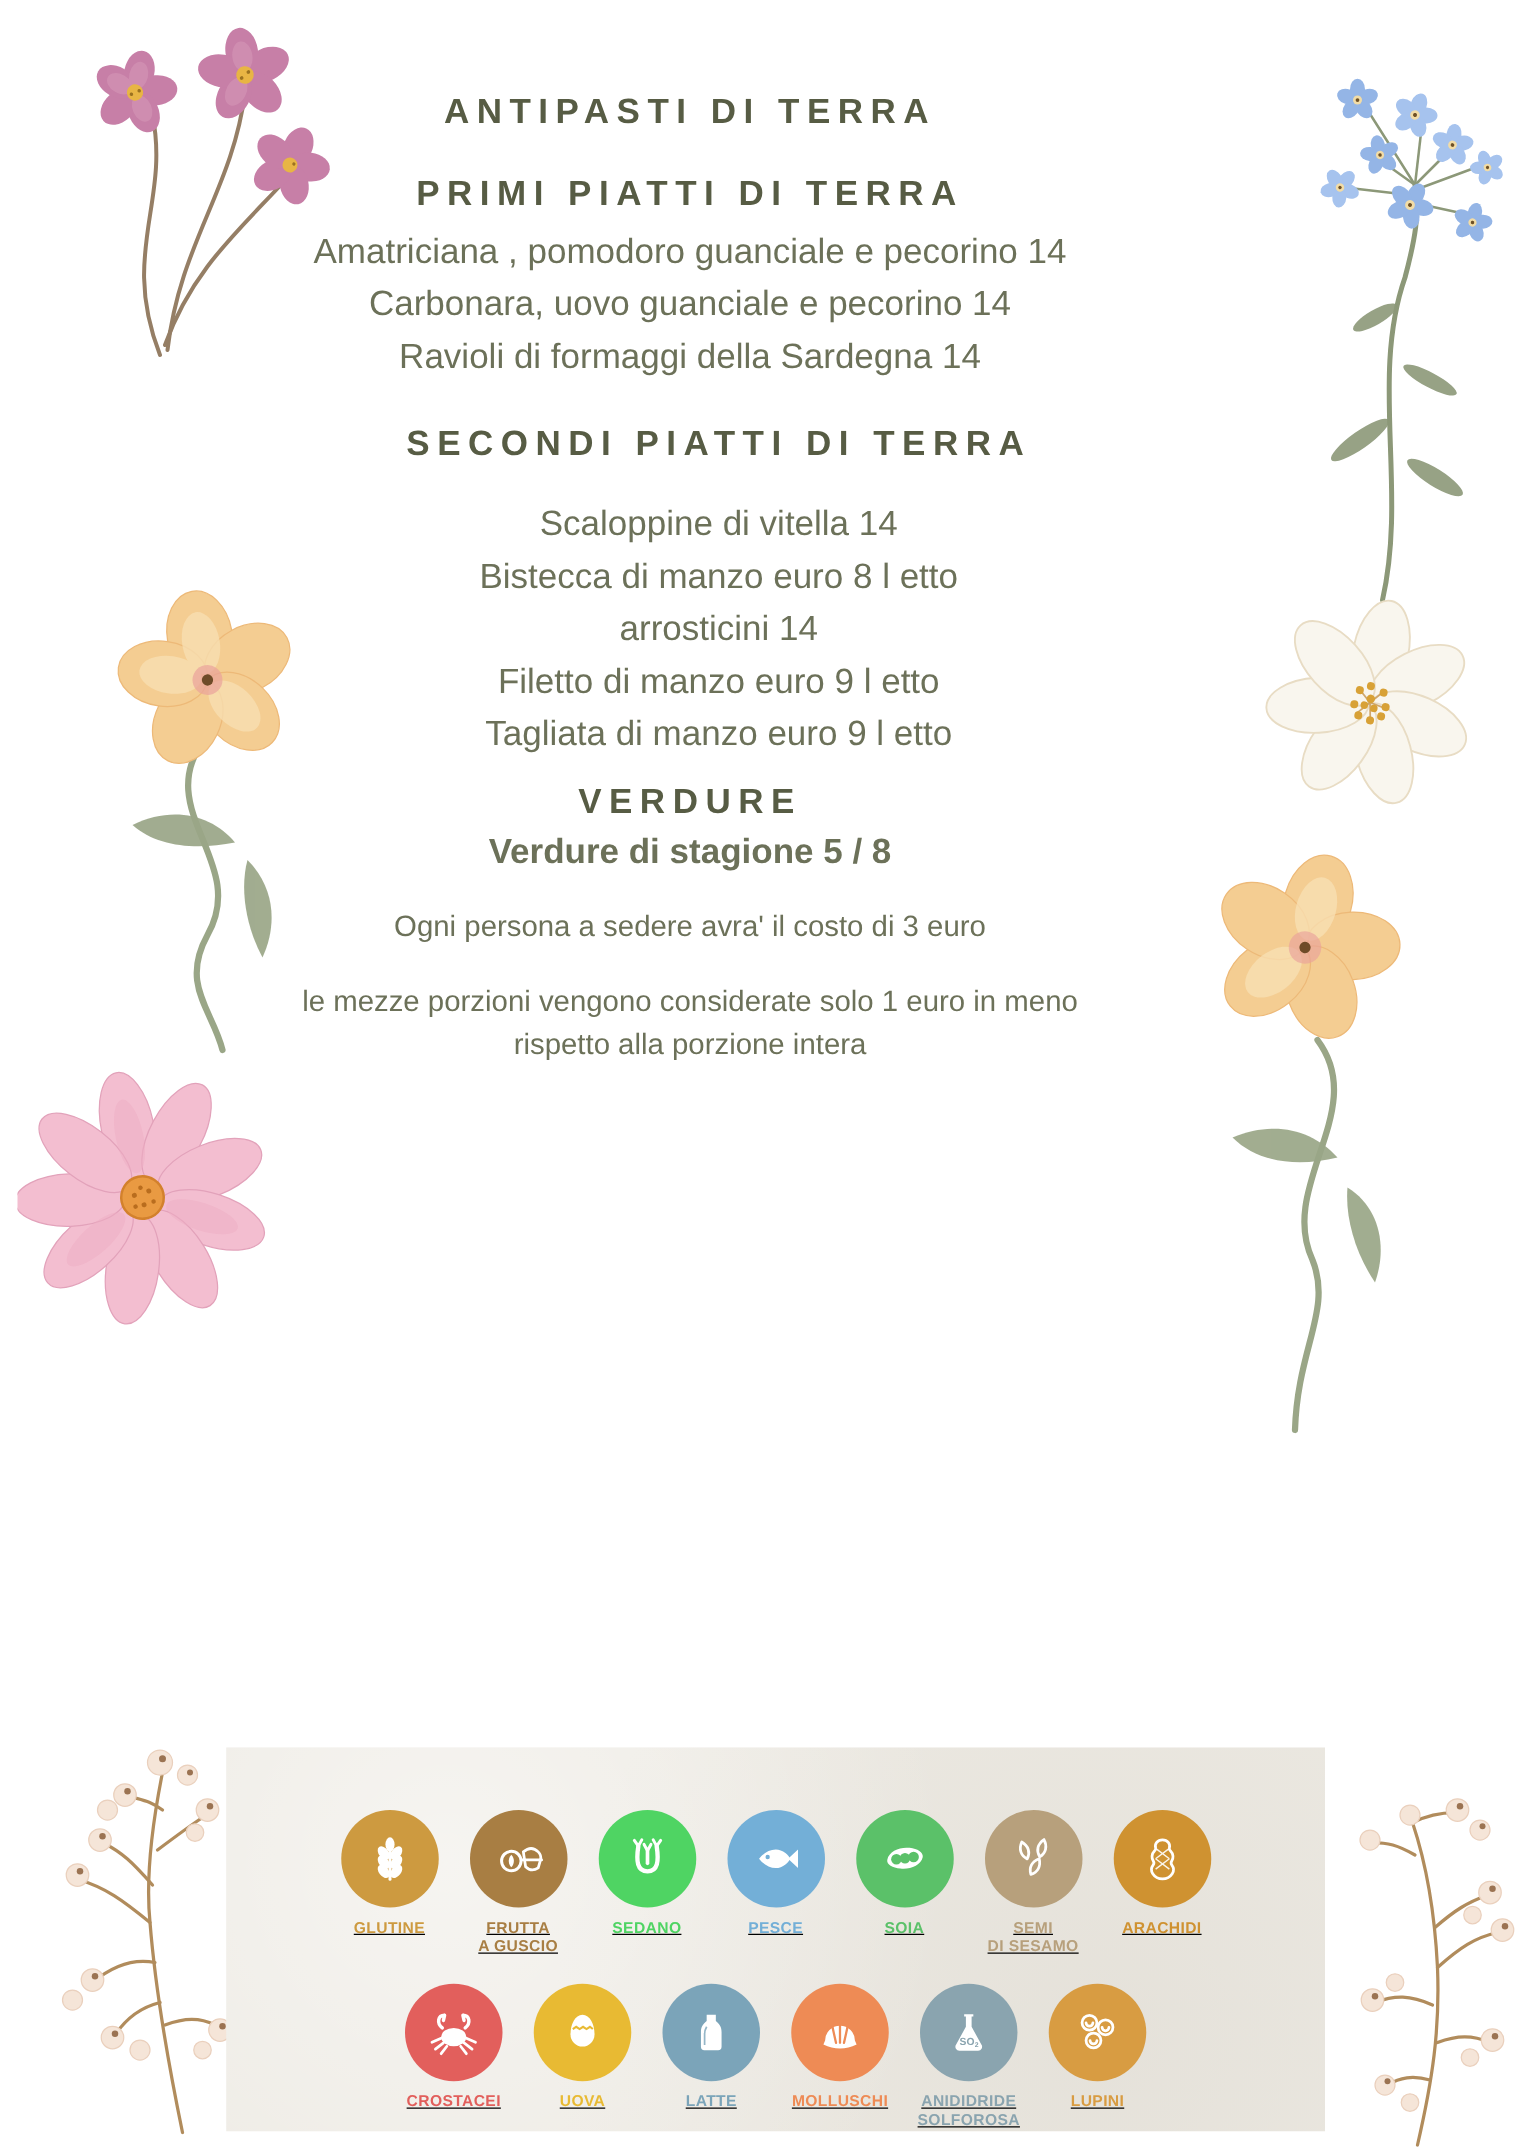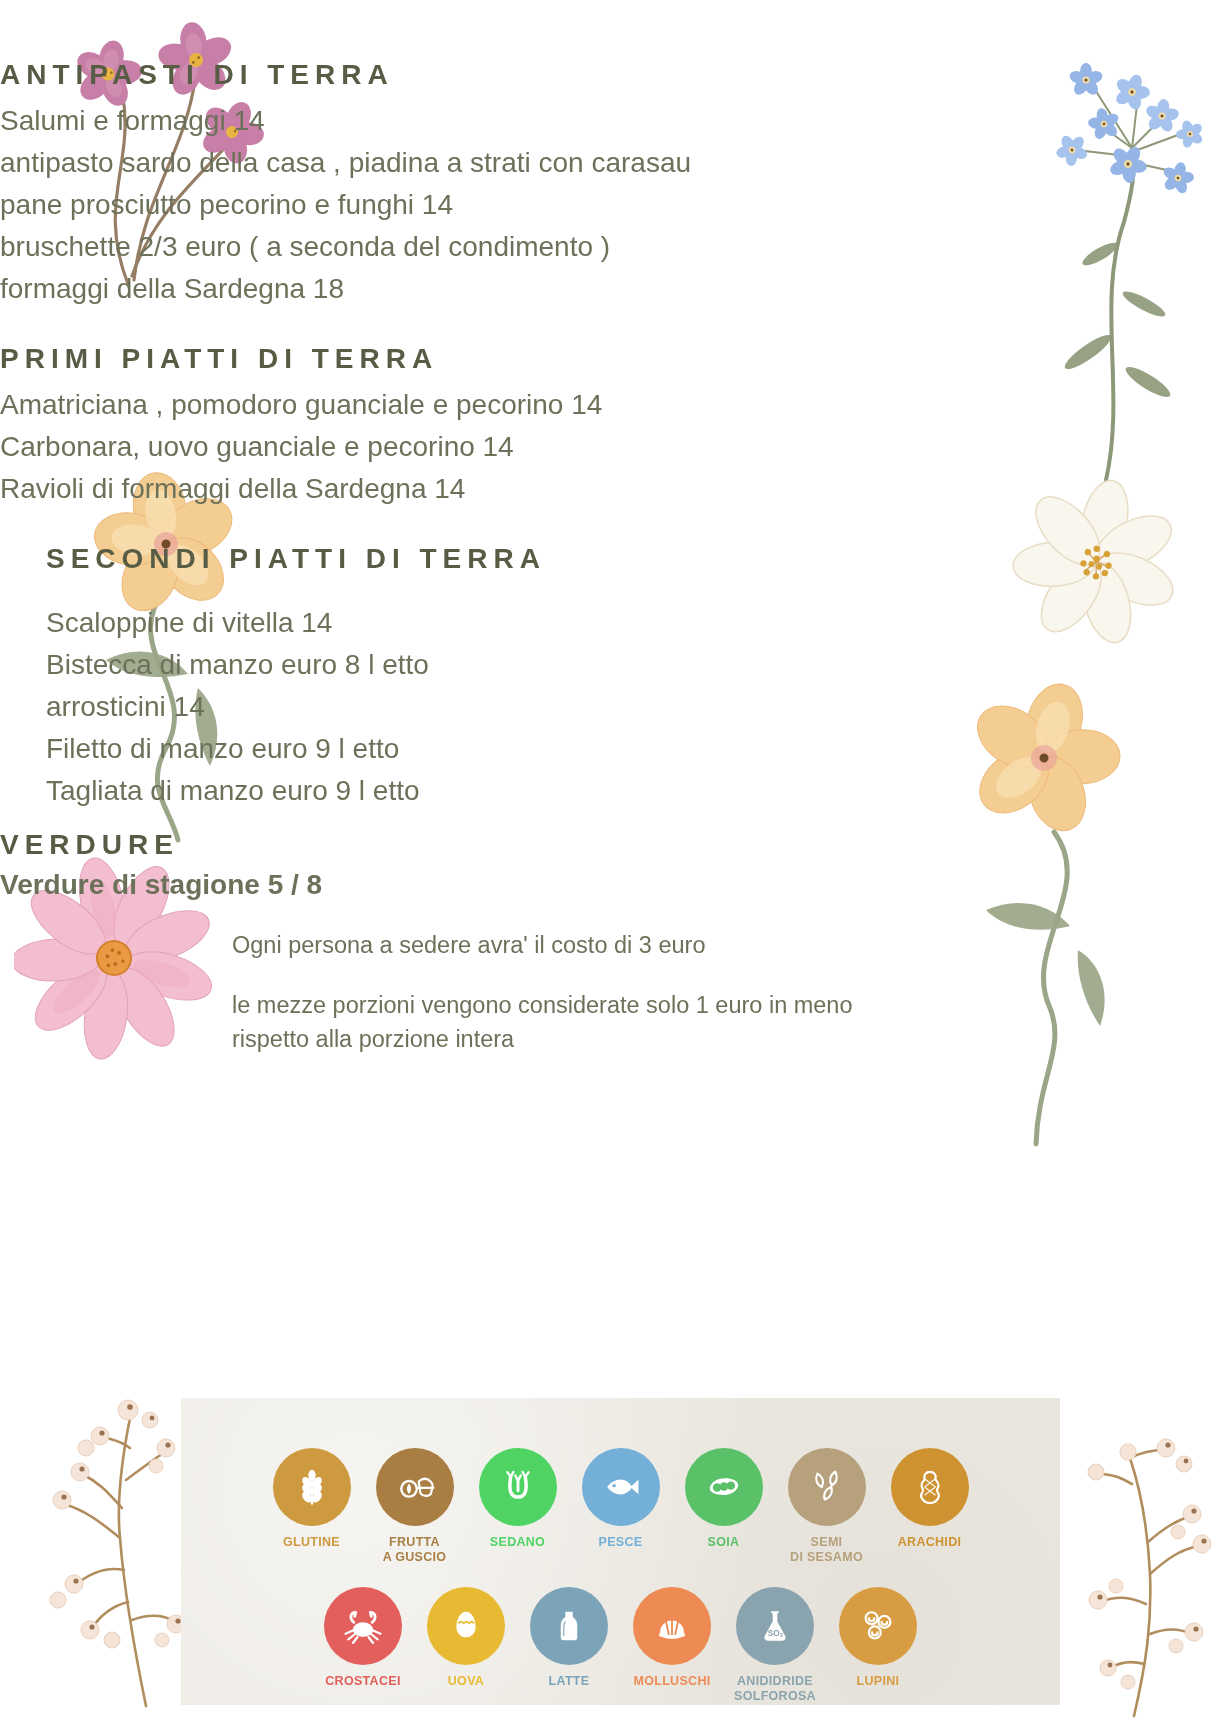--- a/index.html
+++ b/index.html
@@ -1,20 +1,20 @@
 <!DOCTYPE html>
 <html><head>
 <meta charset="utf-8">
 <style>
   html,body{margin:0;padding:0;background:#ffffff;}
   .page{position:relative;width:1220px;height:1719px;overflow:hidden;background:#ffffff;
         font-family:"Liberation Sans",sans-serif;}
 
   
-  #menu{position:absolute;top:58px;left:0;width:1104px;text-align:left;}
+  #menu{position:absolute;top:72px;left:0;width:1104px;text-align:center;}
   .section-title{font-size:28px;font-weight:700;letter-spacing:6px;color:#575c44;
                  line-height:34px;margin:32px 0 0 0;}
   .menu-section.first .section-title{margin-top:0;}
   .menu-section.wide-gap{margin-top:14px;margin-left:46px;}
   .menu-section.tight .section-title{margin-top:16px;}
   .menu-items{margin-top:8px;}
   .menu-section.wide-gap .menu-items{margin-top:26px;}
   .menu-item{font-size:28px;line-height:42px;color:#6c7159;}
   .menu-section.small .menu-items{margin-top:6px;}
   .menu-section.small .menu-item{font-size:28px;line-height:34px;font-weight:bold;}
@@ -22,21 +22,21 @@
 
   
   #warning{position:absolute;top:1246px;left:40px;width:1140px;text-align:center;
            font-size:28px;font-weight:700;letter-spacing:6px;line-height:45px;color:#5c6147;}
 
   
   #allergen-panel{position:absolute;left:181px;top:1398px;width:879px;height:307px;
     background:#edeae3;
     background-image:radial-gradient(circle at 20% 30%, rgba(255,255,255,.5), rgba(255,255,255,0) 55%),
                      radial-gradient(circle at 80% 75%, rgba(205,200,190,.25), rgba(205,200,190,0) 60%);
-    overflow:hidden;}
+    overflow:hidden;text-decoration:underline;}
   .allergen-row{display:flex;justify-content:center;}
   .allergen-row.r1{margin-top:50px;}
   .allergen-row.r2{margin-top:22px;}
   .allergen-cell{width:103px;display:flex;flex-direction:column;align-items:center;}
   .allergen-circle{width:78px;height:78px;border-radius:50%;display:flex;align-items:center;justify-content:center;flex:none;}
   .allergen-circle svg{width:44px;height:44px;display:block;}
   .allergen-label{margin-top:9px;font-size:12.5px;font-weight:700;letter-spacing:.3px;
                   line-height:15px;text-align:center;white-space:pre-line;}
 
   
@@ -404,27 +404,20 @@
         <circle cx="132" cy="117" r="2.6"></circle>
         <circle cx="28" cy="173" r="2.6"></circle>
         <circle cx="124" cy="205" r="2.6"></circle>
         <circle cx="38" cy="241" r="2.4"></circle>
     </g>
   </svg>
 
   <div id="menu">
       <div class="menu-section first">
         <div class="section-title">ANTIPASTI DI TERRA</div>
-        <div class="menu-items">
-          <div class="menu-item">Salumi e formaggi 14</div>
-          <div class="menu-item">antipasto sardo della casa , piadina a strati con carasau</div>
-          <div class="menu-item">pane prosciutto pecorino e funghi 14</div>
-          <div class="menu-item">bruschette 2/3 euro ( a seconda del condimento )</div>
-          <div class="menu-item">formaggi della Sardegna 18</div>
-        </div>
       </div>
       <div class="menu-section">
         <div class="section-title">PRIMI PIATTI DI TERRA</div>
         <div class="menu-items">
           <div class="menu-item">Amatriciana , pomodoro guanciale e pecorino 14</div>
           <div class="menu-item">Carbonara, uovo guanciale e pecorino  14</div>
           <div class="menu-item">Ravioli di formaggi della Sardegna 14</div>
         </div>
       </div>
       <div class="menu-section wide-gap">

